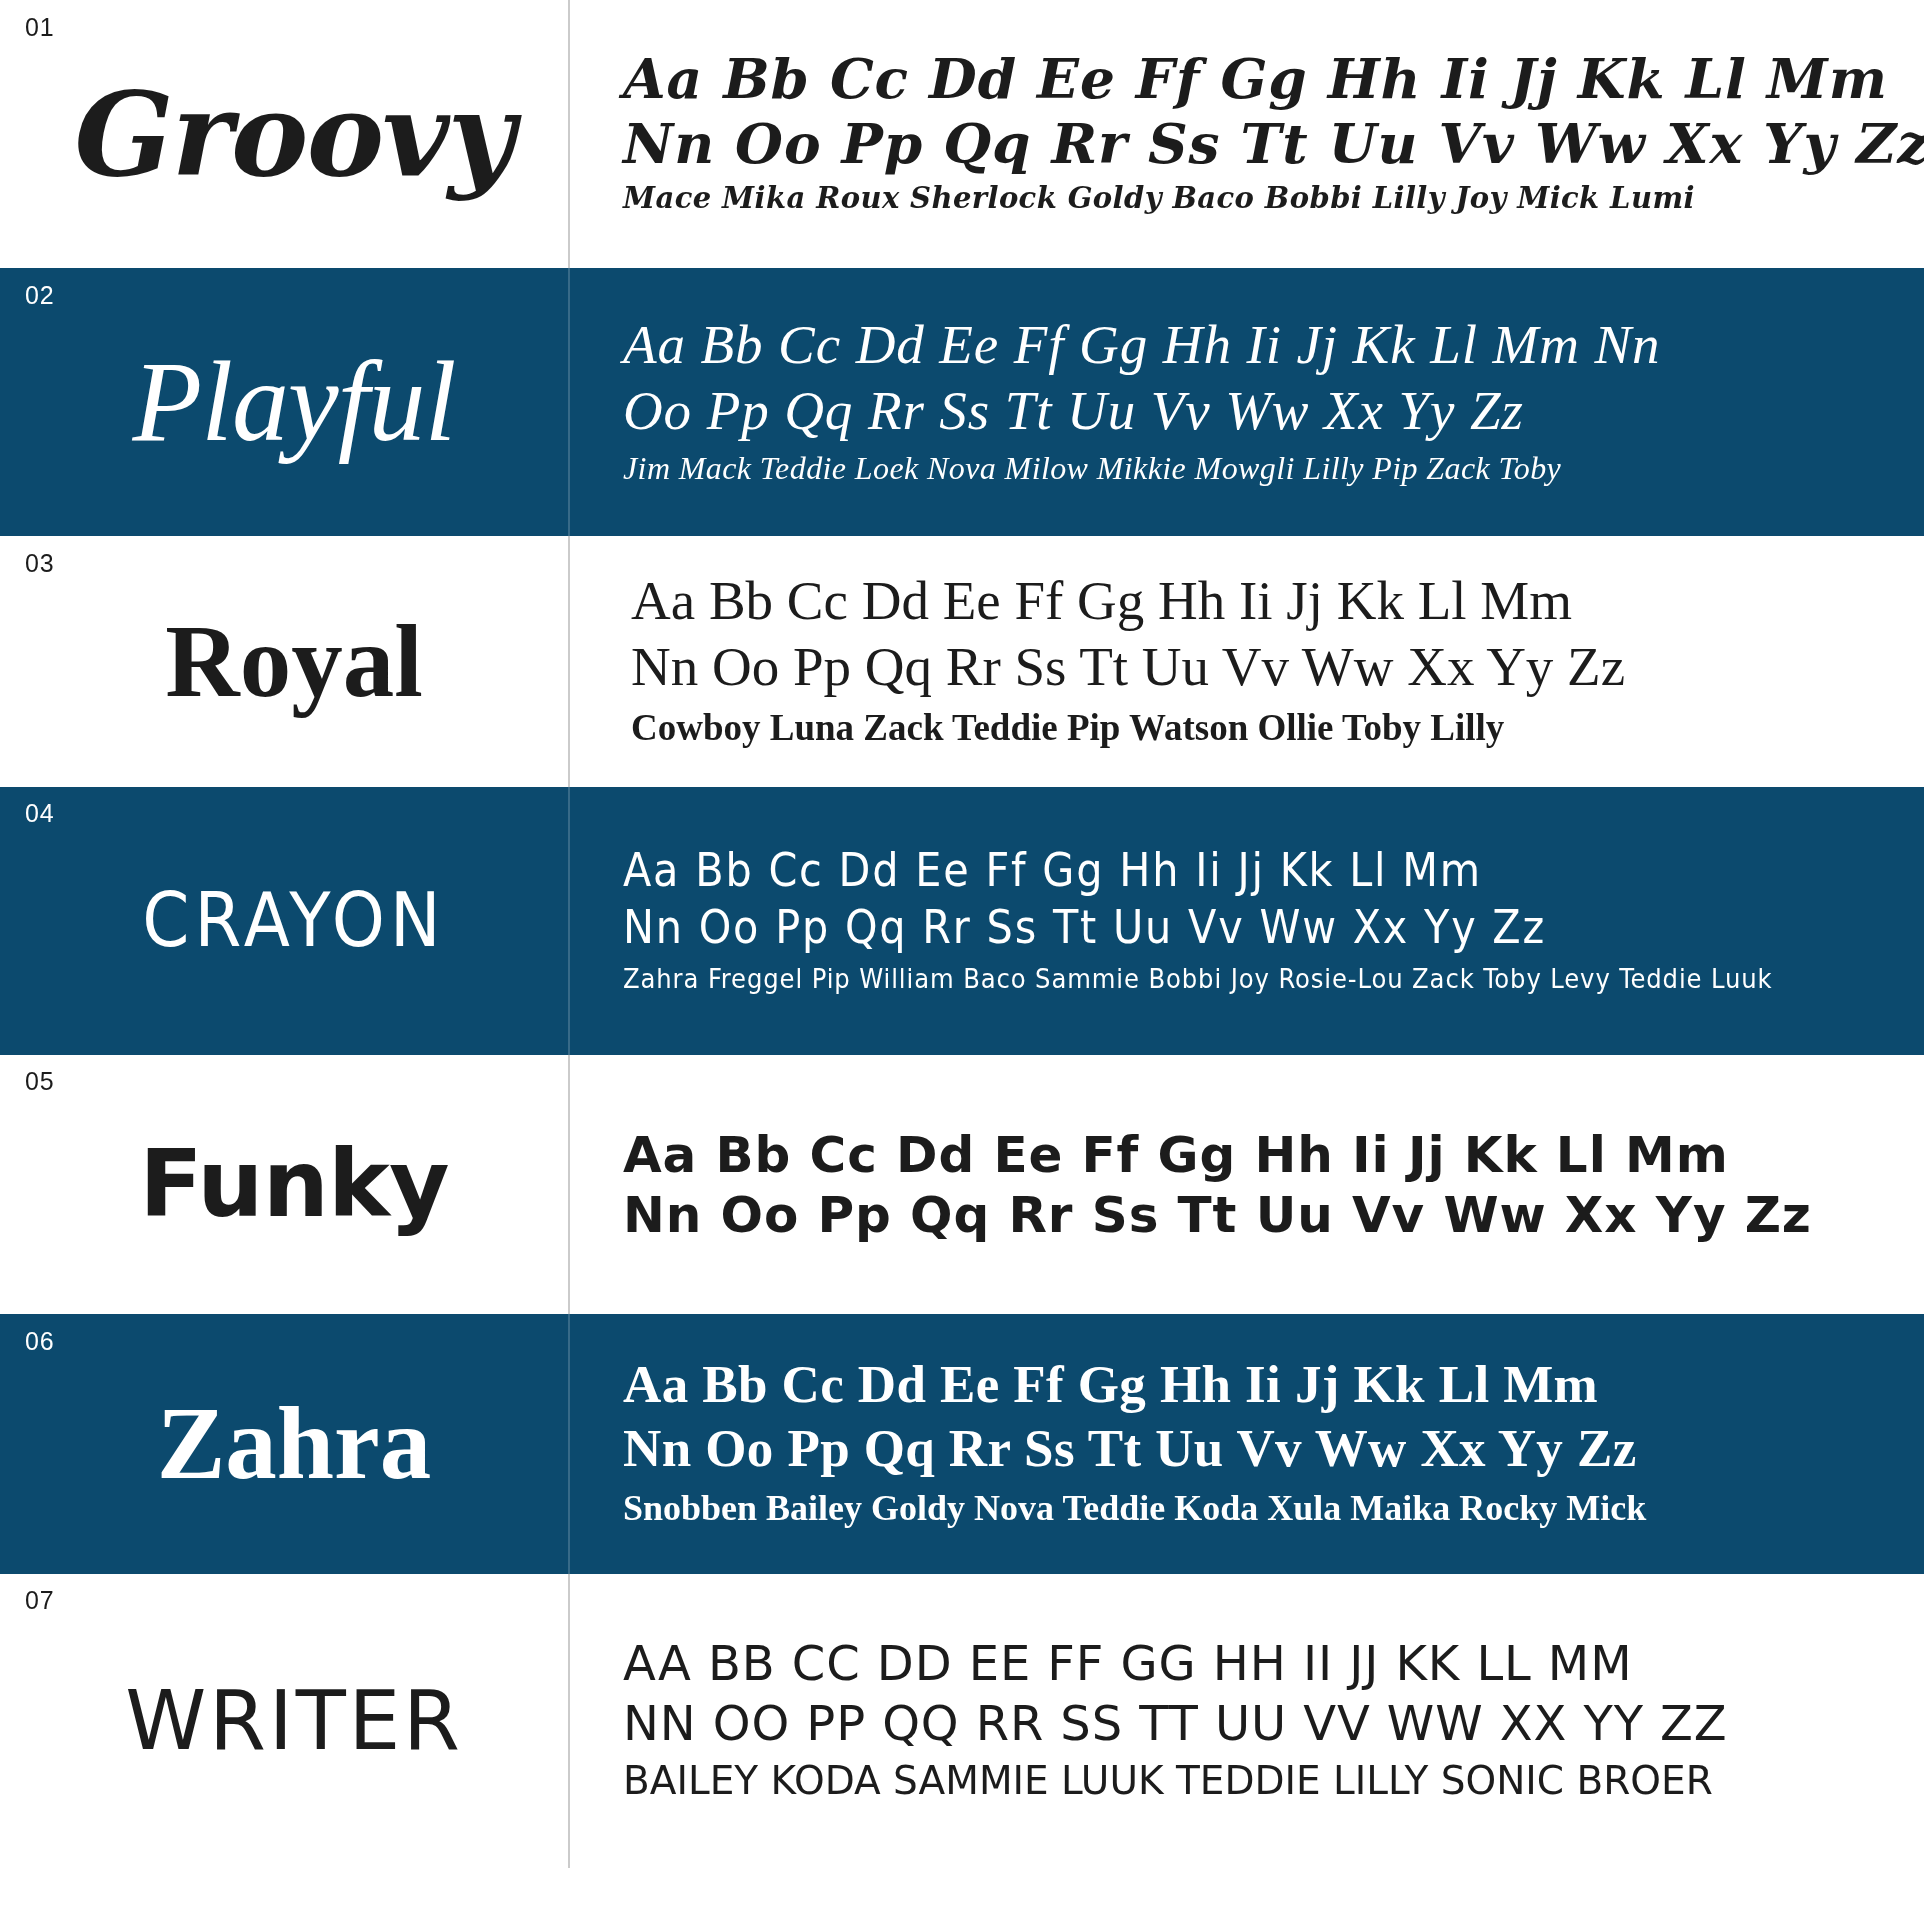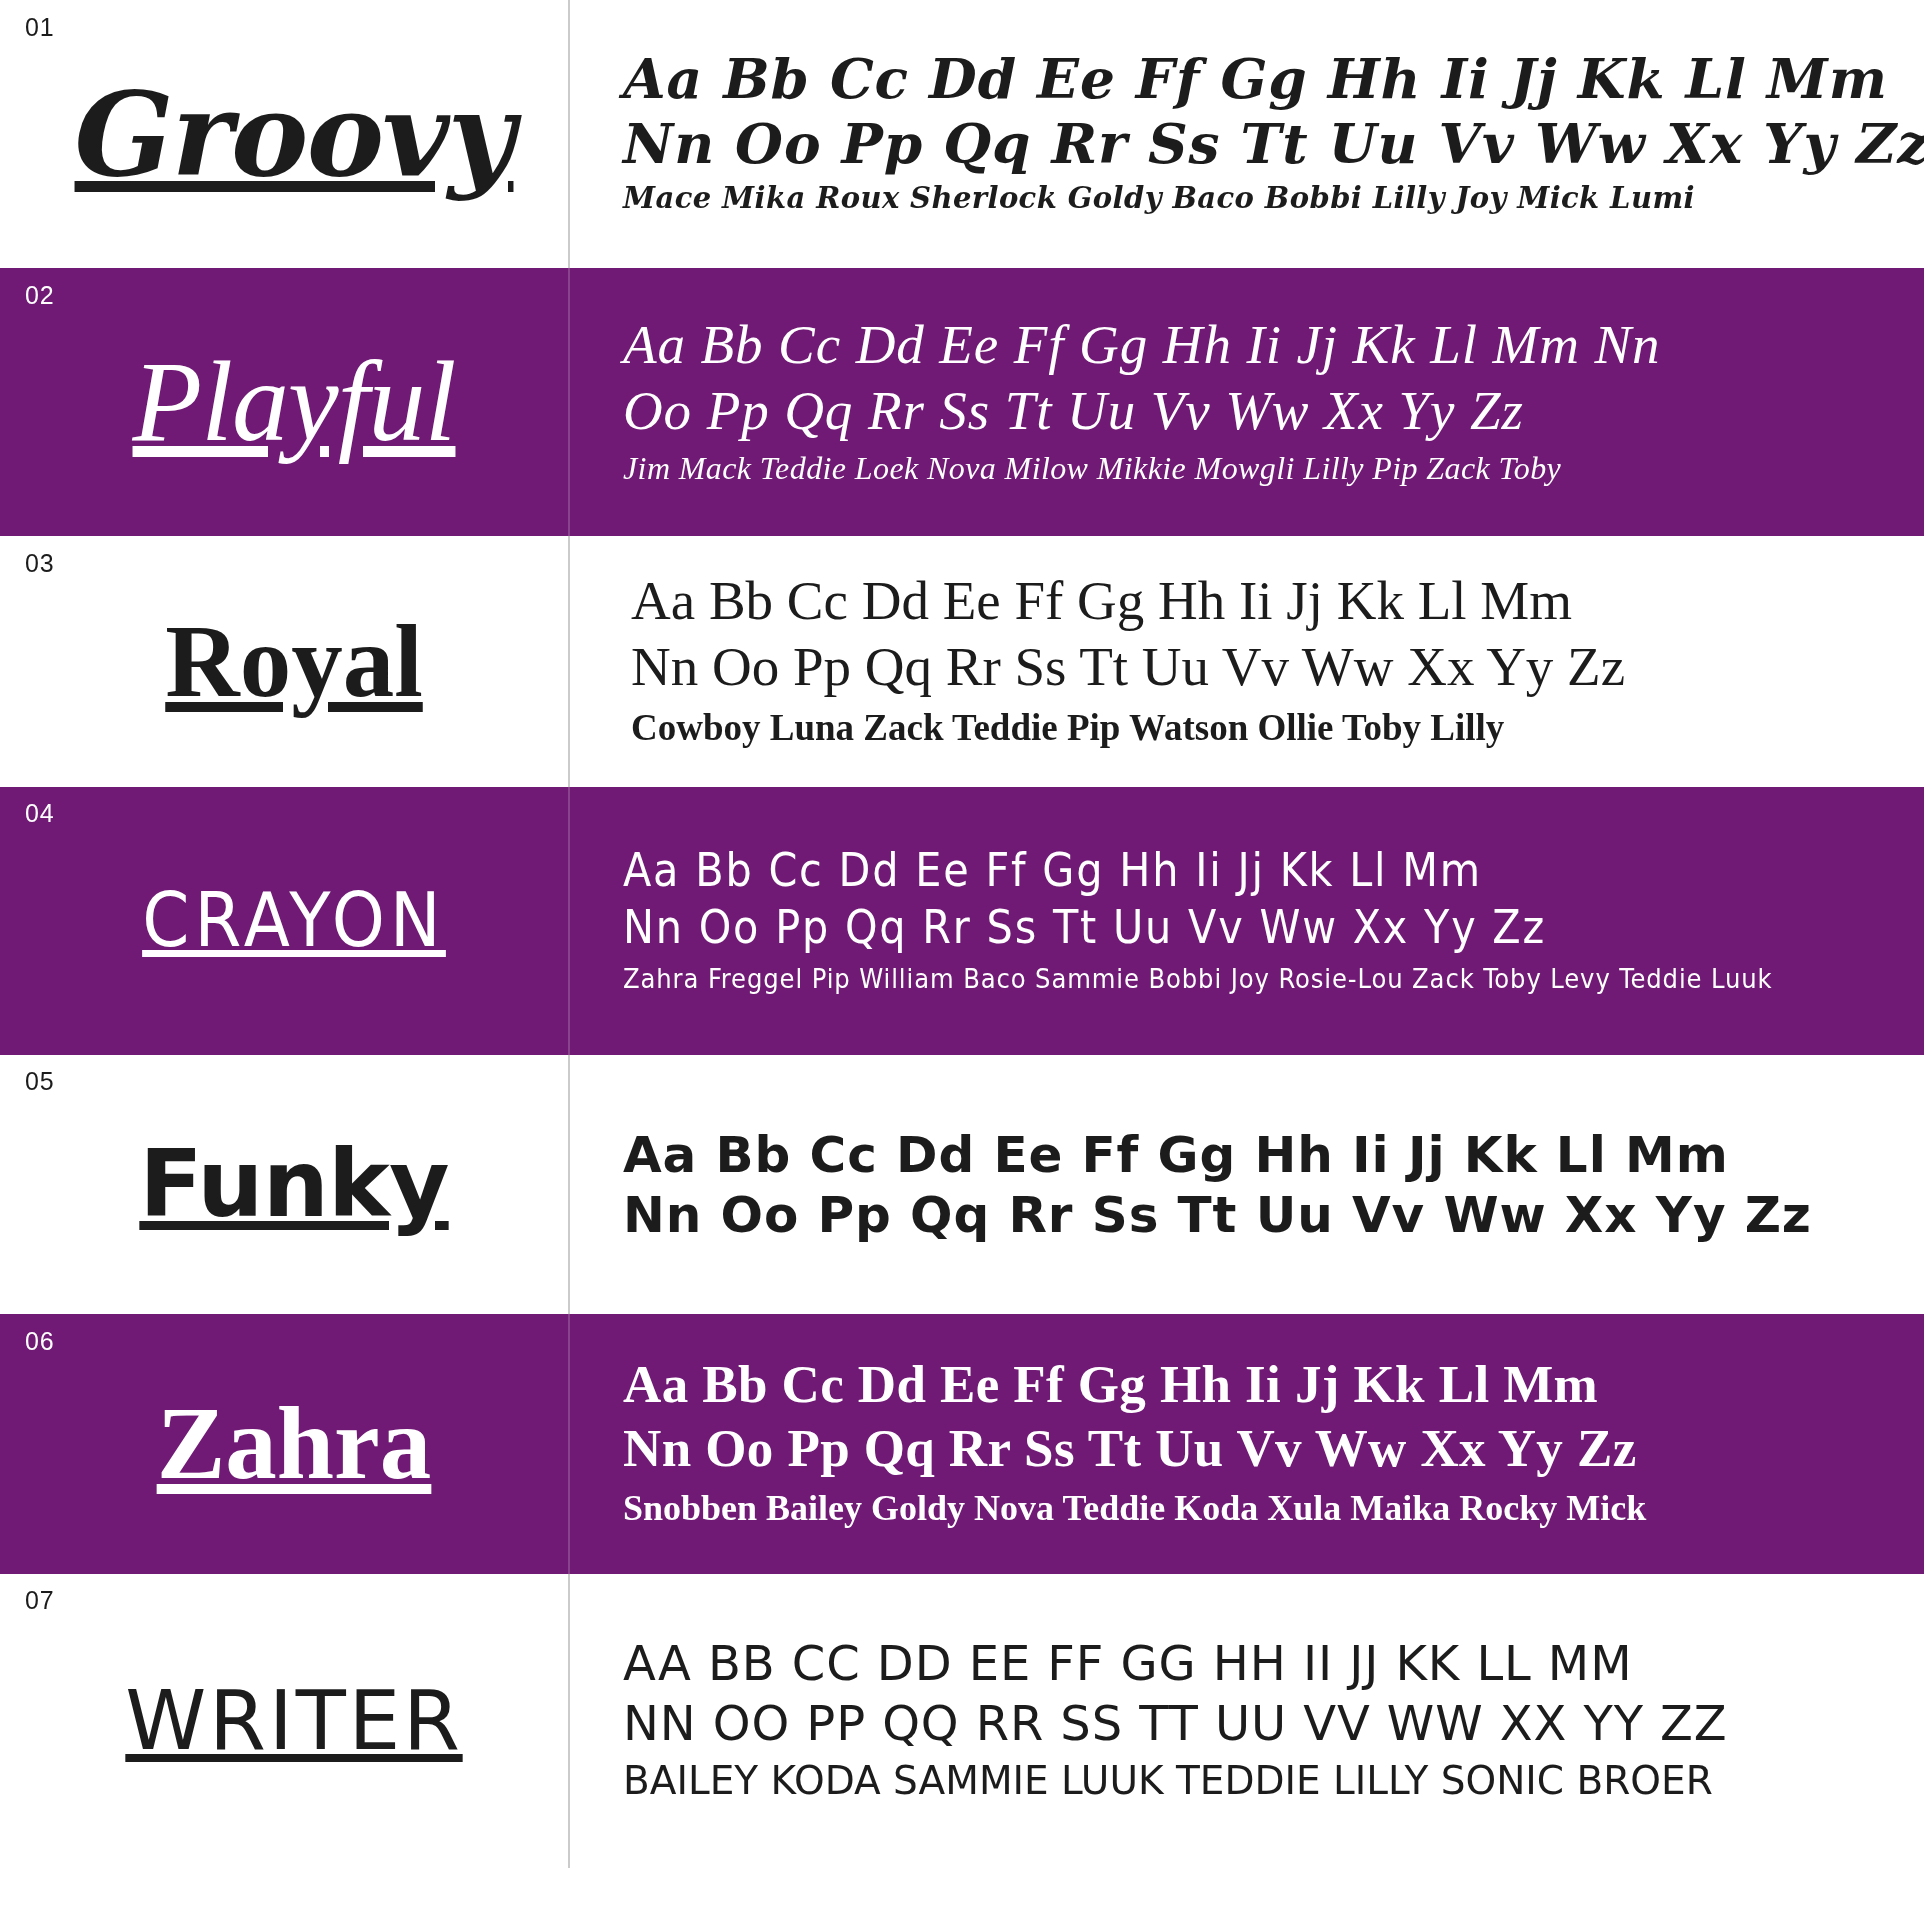--- a/index.html
+++ b/index.html
@@ -25,41 +25,40 @@
     flex-direction: row;
     align-items: stretch;
     box-sizing: border-box;
     overflow: hidden;
   }
   .font-row.light {
     background: #ffffff;
     color: #1c1c1c;
   }
   .font-row.dark {
-    background: #701a75;
+    background: #0c4a6e;
     color: #ffffff;
   }
   .row-num {
     position: absolute;
     left: 25px;
     top: 12.5px;
     font-size: 25px;
     letter-spacing: 0.9px;
     font-family: "Liberation Sans", sans-serif;
   }
   .name-col {
     width: 570px;
     flex: 0 0 570px;
     display: flex;
     align-items: center;
     justify-content: center;
     box-sizing: border-box;
     padding: 0 18px 0 36px;
     position: relative;
-    text-decoration: underline;
   }
   .name-col:after {
     content: "";
     position: absolute;
     right: 0;
     top: 0;
     bottom: 0;
     width: 1.8px;
     background: rgba(140,140,140,0.45);
   }

